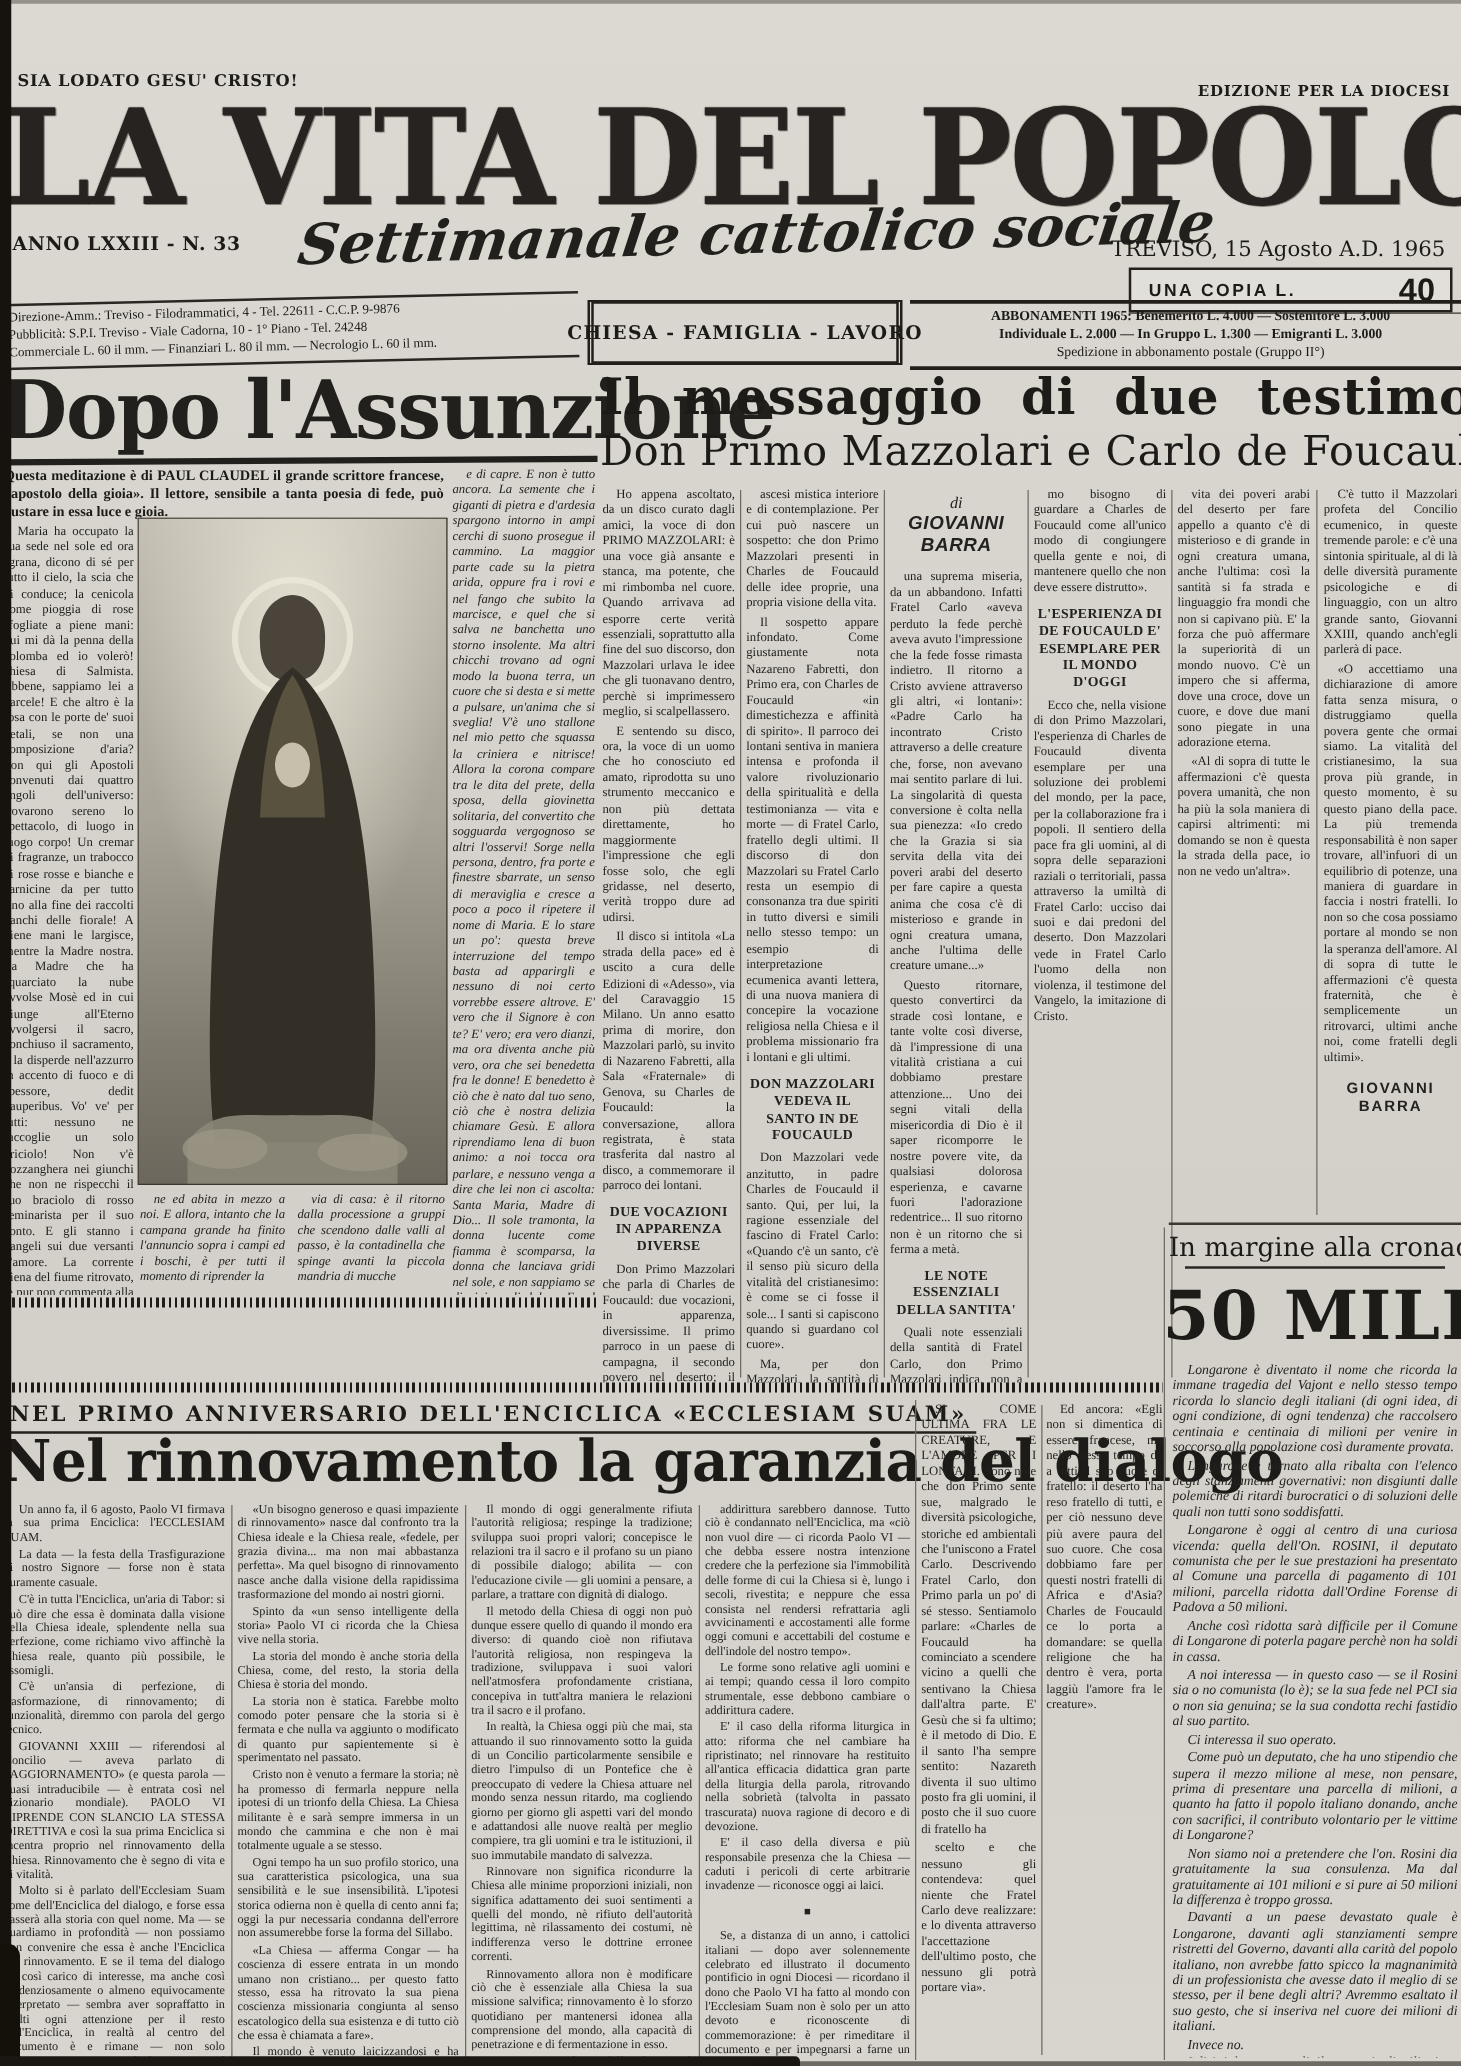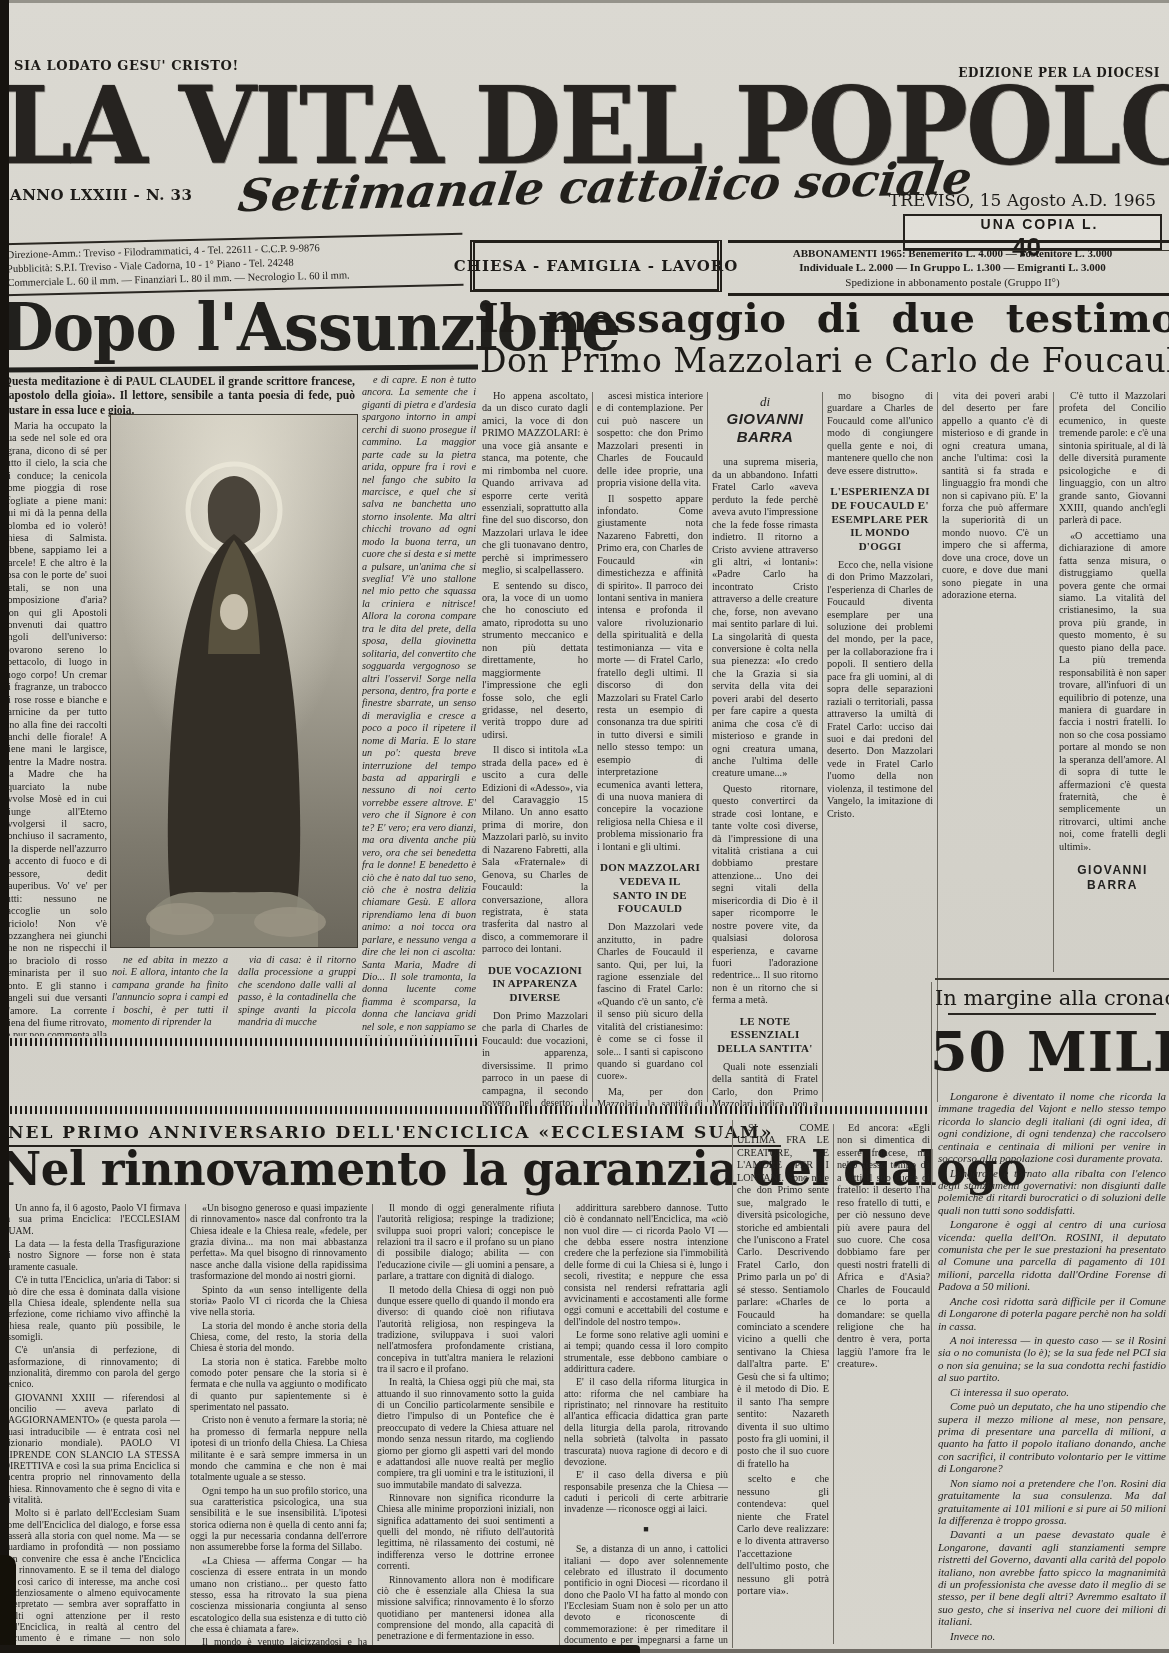--- a/index.html
+++ b/index.html
@@ -19,21 +19,21 @@
   .masthead{left:2px;top:76px;width:1165px;text-align:center;font-family:"DejaVu Serif",serif;
             font-weight:bold;font-size:100px;line-height:.95;letter-spacing:-2px;color:#262320;
             transform:scaleY(1.06);transform-origin:top center;white-space:nowrap;
             text-shadow:0 0 1px #2a2723,1px 1px 0 rgba(40,35,30,.4);}
   .issue{left:10px;top:186px;font-family:"DejaVu Serif",serif;font-weight:bold;font-size:15px;letter-spacing:.5px;}
   .script-sub{left:240px;top:162px;width:600px;text-align:center;font-family:"DejaVu Serif",serif;
               font-style:italic;font-weight:bold;font-size:45px;transform:skewX(-9deg) rotate(-1.4deg);
               color:#22201c;white-space:nowrap;}
   .dateline{left:880px;top:190px;width:285px;text-align:center;font-size:17px;font-family:"DejaVu Serif",serif;white-space:nowrap;}
   .price-box{left:903px;top:214px;width:255px;height:32px;border:2px solid #24211d;display:flex;align-items:center;
-             background:rgba(235,233,226,.45);flex-direction:column;}
+             background:rgba(235,233,226,.45);}
   .price-label{flex:1;font-family:"Liberation Sans",sans-serif;font-weight:bold;font-size:14px;letter-spacing:2px;padding-left:14px;}
   .price-value{font-family:"Liberation Sans",sans-serif;font-weight:bold;font-size:26px;padding-right:12px;}
   .price-rule{left:903px;top:250px;width:266px;height:1px;background:#3a372f;}
   
   .infobox-left{left:3px;top:238px;width:452px;border-top:2px solid #2a2722;border-bottom:2px solid #2a2722;
                 padding:3px 4px;transform:rotate(-1.3deg);font-size:10.5px;line-height:1.35;white-space:nowrap;}
   .infobox-center{left:470px;top:240px;width:242px;height:46px;border-top:3px solid #221f1a;border-bottom:3px solid #221f1a;
                   border-left:5px double #221f1a;border-right:5px double #221f1a;display:flex;align-items:center;justify-content:center;
                   font-family:"DejaVu Serif",serif;font-weight:bold;font-size:15px;letter-spacing:1px;white-space:nowrap;}
   .infobox-right{left:728px;top:240px;width:441px;border-top:3px solid #221f1a;border-bottom:3px solid #221f1a;
@@ -188,20 +188,21 @@
         <p class="bp">Quali note essenziali della santità di Fratel Carlo, don Primo Mazzolari indica, non a caso, queste due: IL PORSI COME ULTIMA FRA LE CREATURE, E L'AMORE PER I LONTANI. Sono due</p>
       </div>
   </div>
   <div class="col" style="left:827px;top:390px;width:106px;height:716px;">
       <p class="bp">mo bisogno di guardare a Charles de Foucauld come all'unico modo di congiungere quella gente e noi, di mantenere quello che non deve essere distrutto».</p>
       <div class="subhead">L'ESPERIENZA DI DE FOUCAULD E' ESEMPLARE PER IL MONDO D'OGGI</div>
       <p class="bp">Ecco che, nella visione di don Primo Mazzolari, l'esperienza di Charles de Foucauld diventa esemplare per una soluzione dei problemi del mondo, per la pace, per la collaborazione fra i popoli. Il sentiero della pace fra gli uomini, al di sopra delle separazioni raziali o territoriali, passa attraverso la umiltà di Fratel Carlo: ucciso dai suoi e dai predoni del deserto. Don Mazzolari vede in Fratel Carlo l'uomo della non violenza, il testimone del Vangelo, la imitazione di Cristo.</p>
     </div>
   <div class="col" style="left:942px;top:390px;width:106px;height:682px;">
       <p class="bp">vita dei poveri arabi del deserto per fare appello a quanto c'è di misterioso e di grande in ogni creatura umana, anche l'ultima: così la santità si fa strada e linguaggio fra mondi che non si capivano più. E' la forza che può affermare la superiorità di un mondo nuovo. C'è un impero che si afferma, dove una croce, dove un cuore, e dove due mani sono piegate in una adorazione eterna.</p>
+      <p class="bp">«Al di sopra di tutte le affermazioni c'è questa povera umanità, che non ha più la sola maniera di capirsi altrimenti: mi domando se non è questa la strada della pace, io non ne vedo un'altra».</p>
     </div>
   <div class="col" style="left:1059px;top:390px;width:107px;height:584px;">
       <p class="bp">C'è tutto il Mazzolari profeta del Concilio ecumenico, in queste tremende parole: e c'è una sintonia spirituale, al di là delle diversità puramente psicologiche e di linguaggio, con un altro grande santo, Giovanni XXIII, quando anch'egli parlerà di pace.</p>
       <p class="bp">«O accettiamo una dichiarazione di amore fatta senza misura, o distruggiamo quella povera gente che ormai siamo. La vitalità del cristianesimo, la sua prova più grande, in questo momento, è su questo piano della pace. La più tremenda responsabilità è non saper trovare, all'infuori di un equilibrio di potenze, una maniera di guardare in faccia i nostri fratelli. Io non so che cosa possiamo portare al mondo se non la speranza dell'amore. Al di sopra di tutte le affermazioni c'è questa fraternità, che è semplicemente un ritrovarci, ultimi anche noi, come fratelli degli ultimi».</p>
       <div class="sigline">GIOVANNI BARRA</div>
     </div>
 
   <div class="vr" style="left:592px;top:392px;height:710px;"></div>
   <div class="vr" style="left:707px;top:392px;height:710px;"></div>
   <div class="vr" style="left:822px;top:392px;height:710px;"></div>

